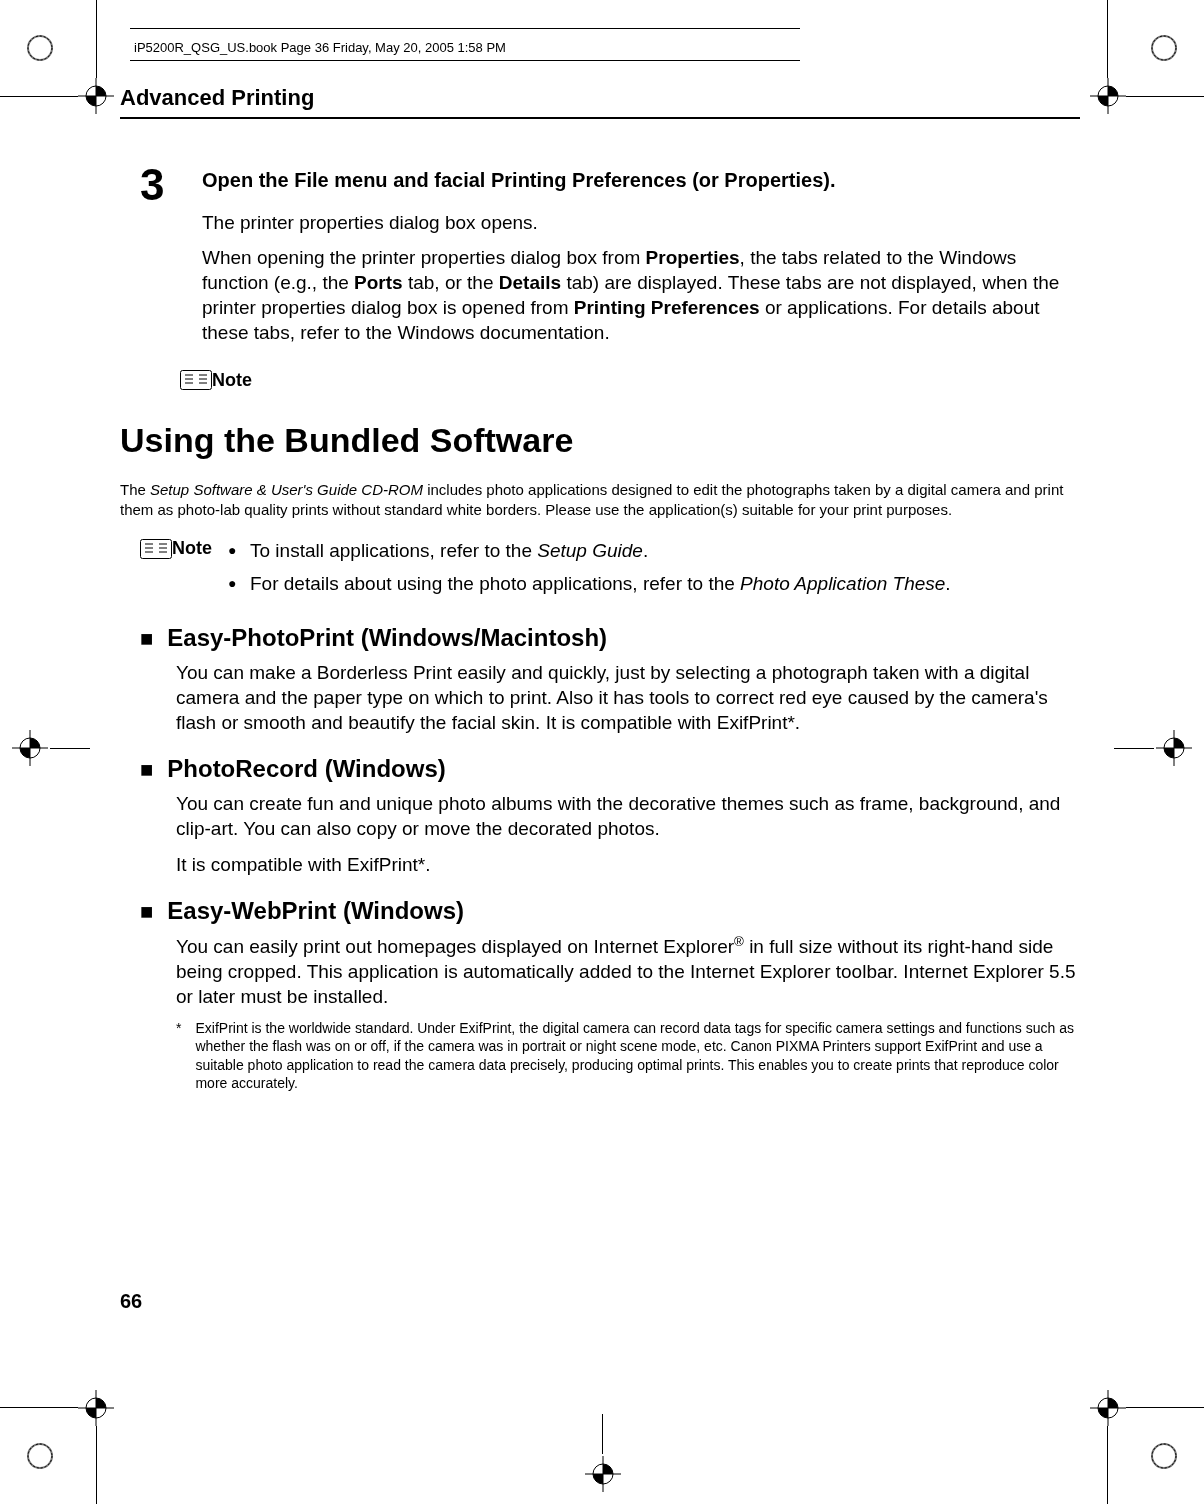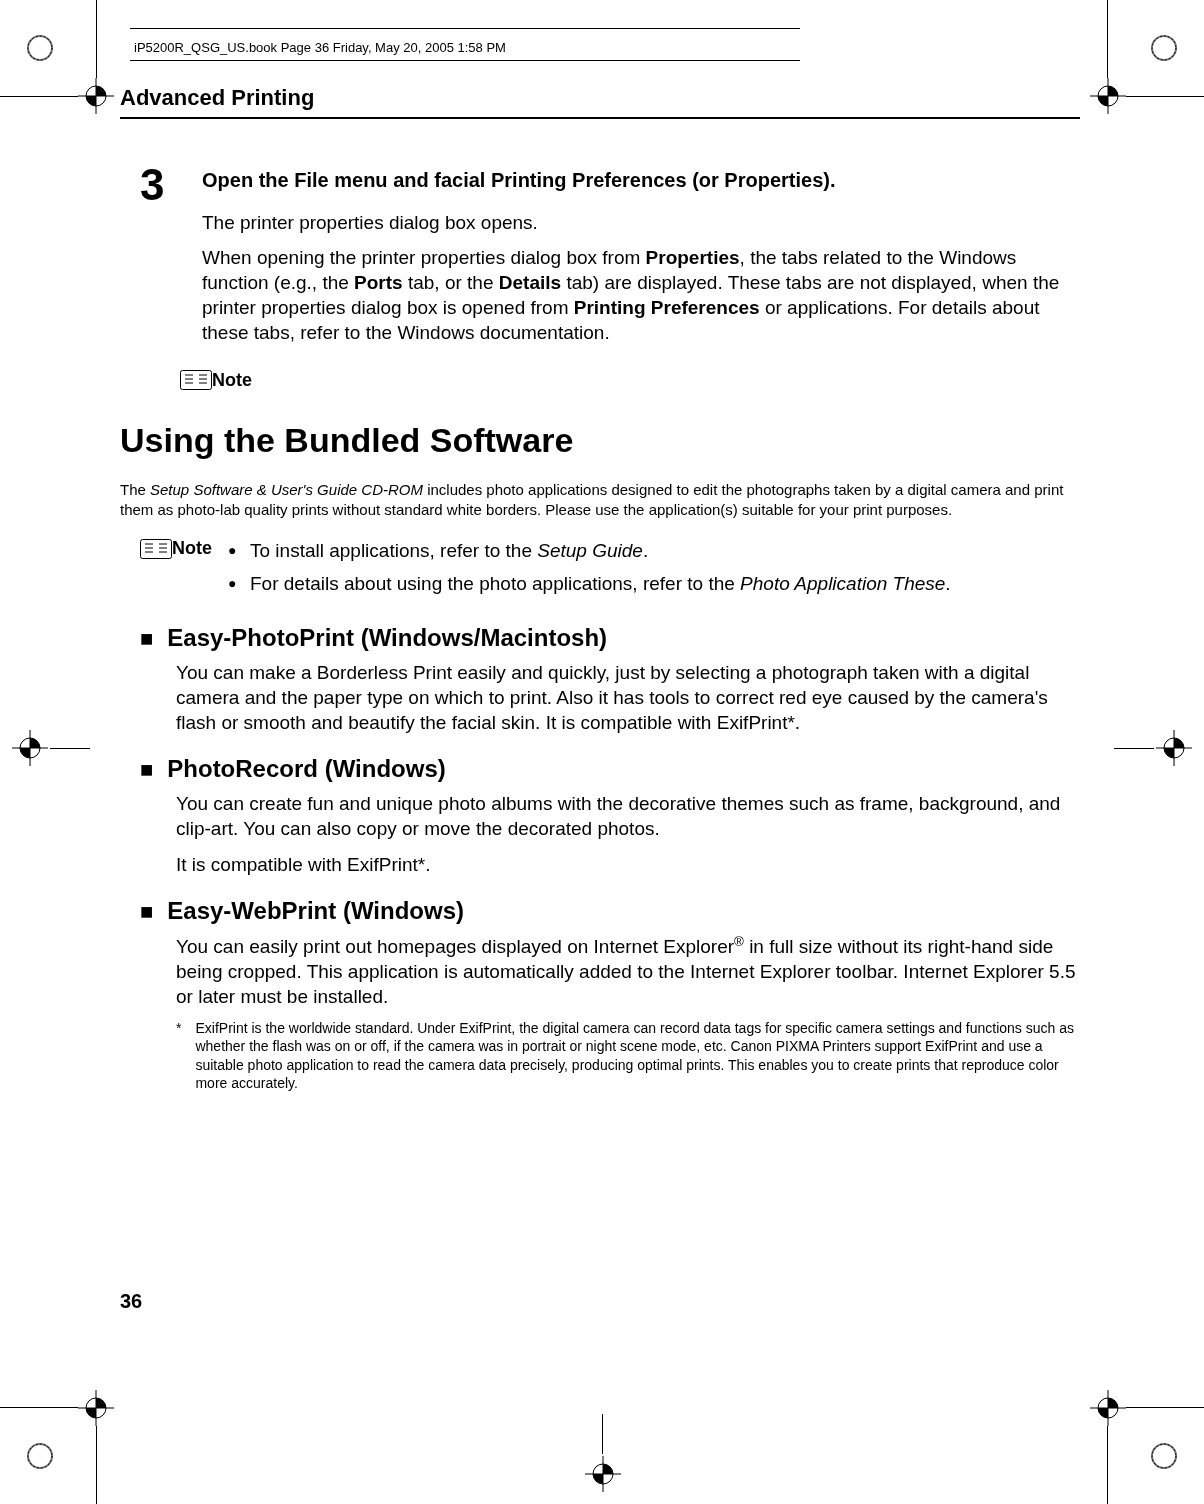--- a/index.html
+++ b/index.html
@@ -258,21 +258,21 @@
     </p>
   </div>
 
   <div class="footnote-row">
     <span class="star">*</span>
     <span>ExifPrint is the worldwide standard. Under ExifPrint, the digital camera can record data tags for specific camera settings and functions such as whether the flash was on or off, if the camera was in portrait or night scene mode, etc. Canon PIXMA Printers support ExifPrint and use a suitable photo application to read the camera data precisely, producing optimal prints. This enables you to create prints that reproduce color more accurately.</span>
   </div>
 
 </div>
 
-<div class="page-num">36</div>
+<div class="page-num">66</div>
 
 <div class="regmark" style="left:22px; top:30px;">
   <svg viewBox="0 0 36 36">
       <circle cx="18" cy="18" r="12" fill="none" stroke="#777" stroke-width="2"></circle>
       <circle cx="18" cy="18" r="12" fill="none" stroke="#000" stroke-width="1" stroke-dasharray="2 2"></circle>
     </svg>
 </div>
 <div class="regmark" style="right:22px; top:30px;">
   <svg viewBox="0 0 36 36">
       <circle cx="18" cy="18" r="12" fill="none" stroke="#777" stroke-width="2"></circle>

